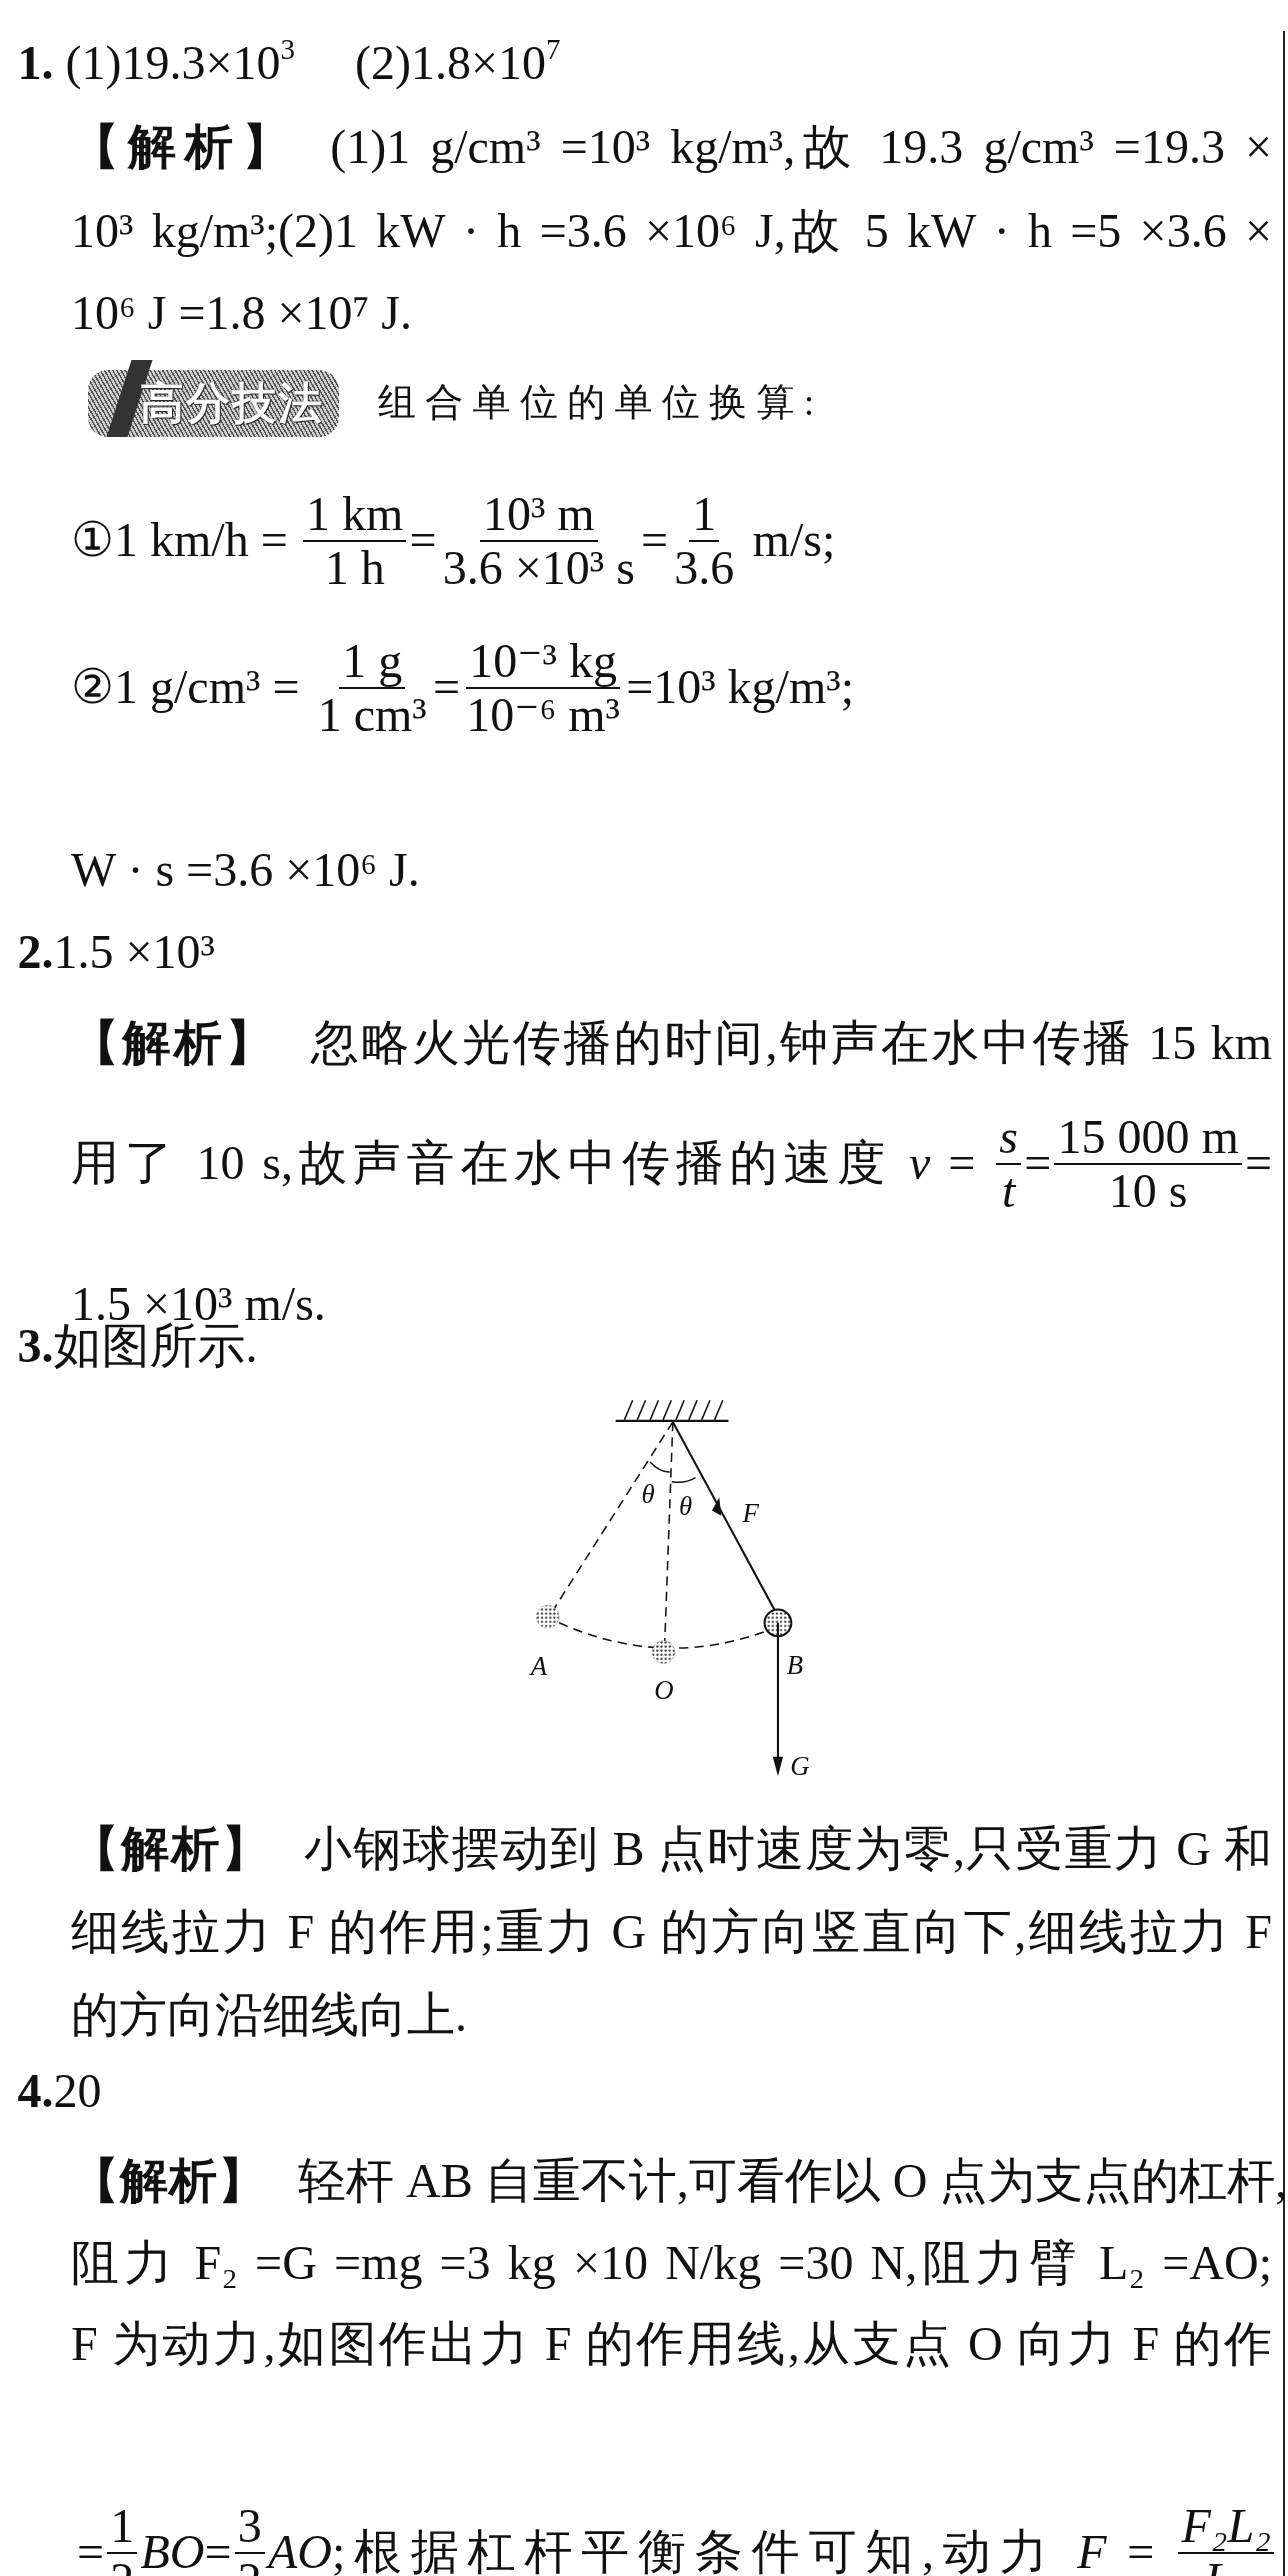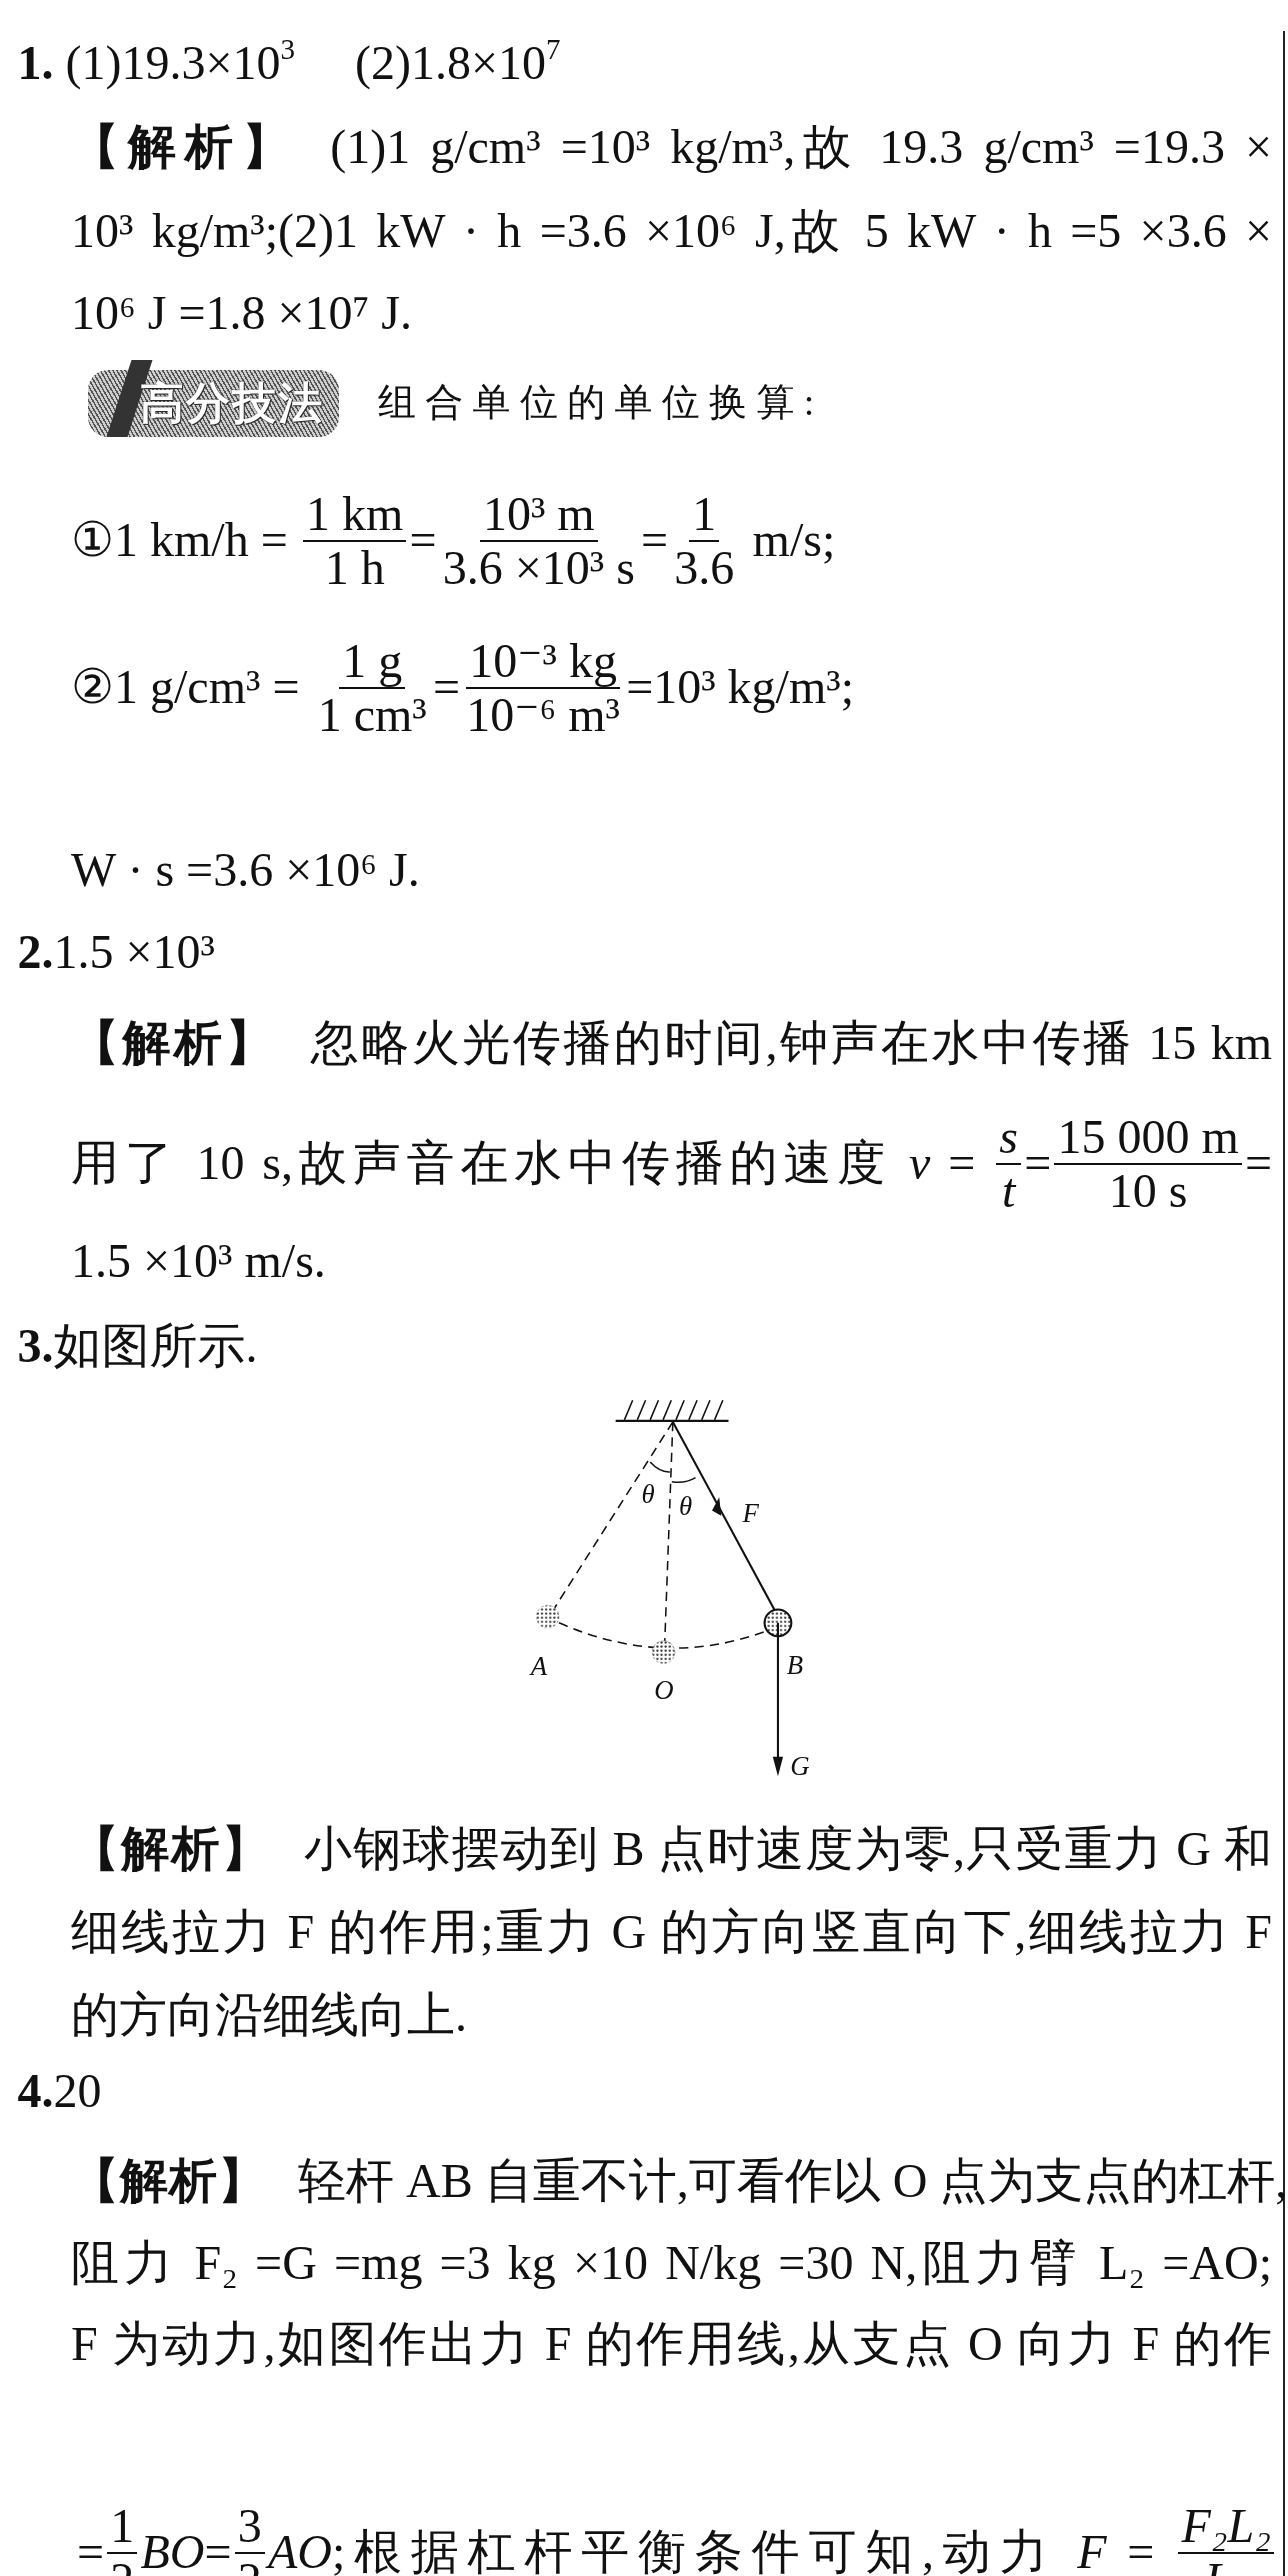--- a/index.html
+++ b/index.html
@@ -94,21 +94,21 @@
     <span>用了 10 s,故声音在水中传播的速度</span>
     <i>v</i> =
     <span class="frac">
         <span class="n"><i>s</i></span>
         <span class="d"><i>t</i></span>
       </span>=<span class="frac">
         <span class="n">15 000 m</span>
         <span class="d">10 s</span>
       </span>=
   </div>
-  <div class="ln nojust" style="top:1230px">1.5 ×10³ m/s.</div>
+  <div class="ln nojust" style="top:1273px">1.5 ×10³ m/s.</div>
 
   <div class="num" style="top:1315px">
     <b>3.</b><span>如图所示.</span>
   </div>
 
   <svg style="position:absolute;left:0;top:0" width="1288" height="3342" viewBox="0 0 2500 6487">
     <defs>
       <pattern id="dots" width="8" height="8" patternUnits="userSpaceOnUse">
         <rect width="8" height="8" fill="#fff"></rect>
           <circle cx="4" cy="4" r="2.2" fill="#333"></circle>

